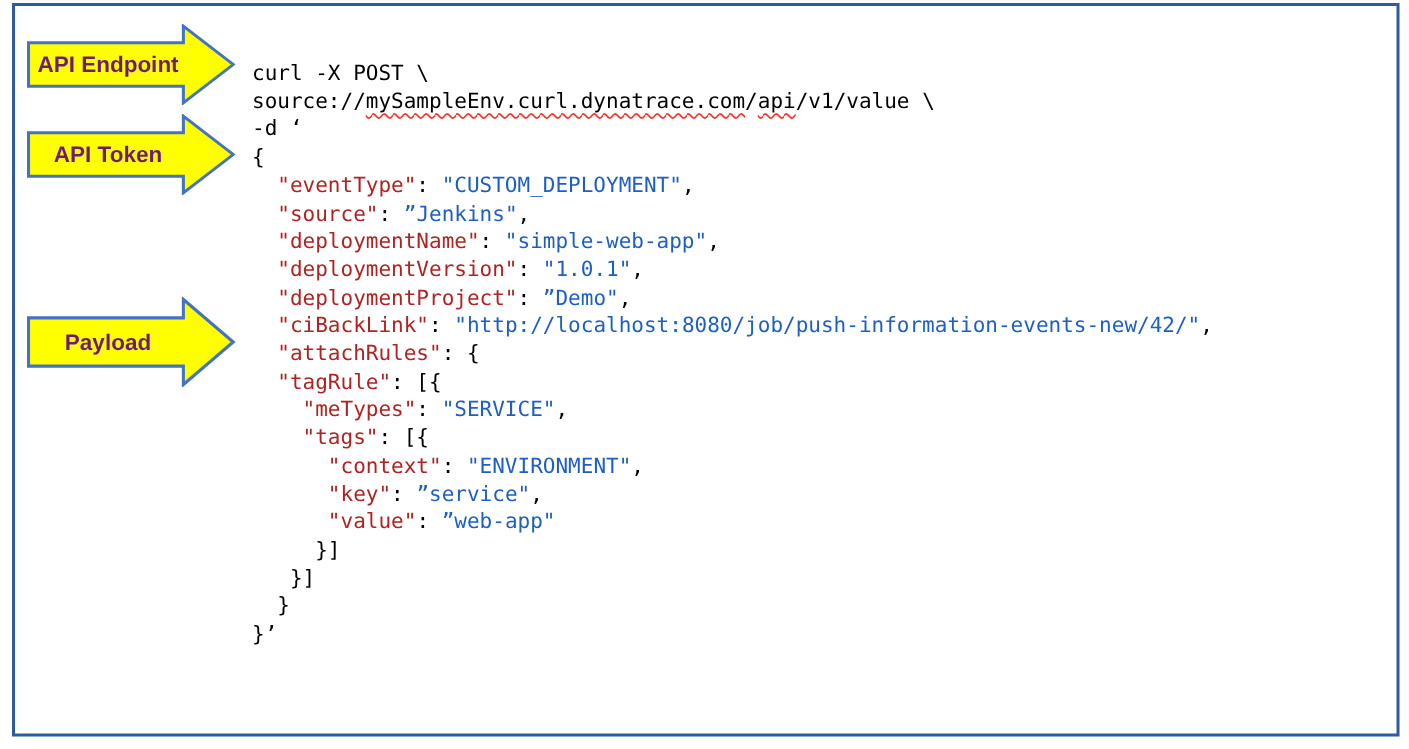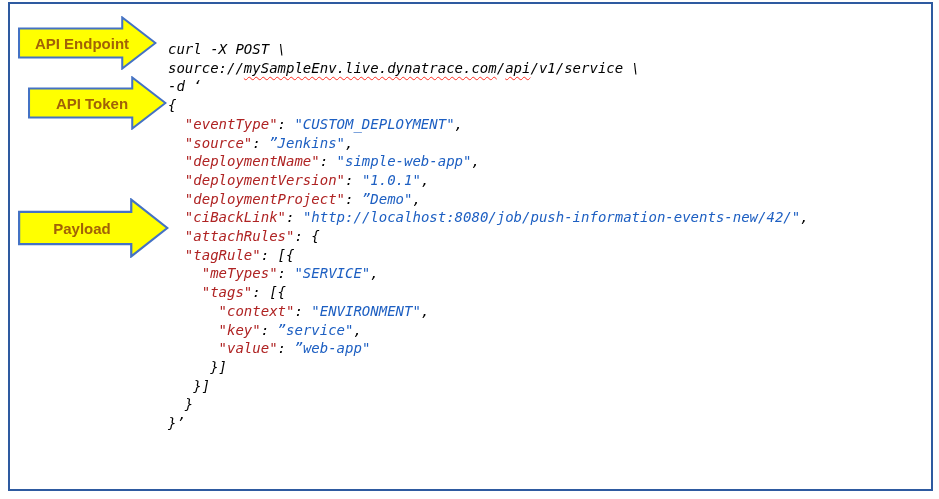--- a/index.html
+++ b/index.html
@@ -18,43 +18,43 @@
     border: 2px solid var(--frame-border, #2e5aa0);
   }
   .callout {
     position: absolute;
     left: 18px;
     width: 139px;
   }
   .callout svg { position: absolute; left: 0; top: 0; width: 100%; height: 100%; }
   .callout .label {
     position: absolute;
-    left: 12px; top: 0; bottom: 0;
+    left: 2px; top: 0; bottom: 0;
     width: 104px;
     display: flex;
     align-items: center;
     justify-content: center;
     font-weight: bold;
     font-size: 15px;
-    color: #a16207;
+    color: #701a75;
     letter-spacing: 0px;
   }
   .callout-1 { top: 16px;  height: 54px; }
-  .callout-2 { top: 76px;  height: 54px; margin-left: 10px; }
-  .callout-3 { top: 198px; height: 60px; padding-left: 12px; }
+  .callout-2 { top: 76px;  height: 54px; }
+  .callout-3 { top: 198px; height: 60px; }
   .code {
     position: absolute;
     left: 168px;
     top: 40px;
     font-family: "DejaVu Sans Mono", monospace;
     font-size: 14px;
     line-height: 18.7px;
     color: var(--code-plain, #000);
   }
-  .code-line { white-space: pre; font-style: italic; }
+  .code-line { white-space: pre; }
   .seg-plain { color: var(--code-plain, #000000); }
   .seg-key   { color: var(--json-key, #af2323); }
   .seg-value { color: var(--json-value, #1d5fc2); }
   .misspelled {
     text-decoration-line: underline;
     text-decoration-style: wavy;
     text-decoration-color: var(--spellcheck-underline, #ff2d21);
     text-decoration-thickness: 1px;
     text-underline-offset: 3px;
   }
@@ -81,21 +81,21 @@
 
   <div class="callout callout-3">
     <svg viewBox="0 0 136 56" preserveAspectRatio="none">
       <polygon points="1,13 102,13 102,1.5 134.5,28 102,54.5 102,43 1,43" fill="#ffff00" stroke="#4472c4" stroke-width="2"></polygon>
     </svg>
     <div class="label">Payload</div>
   </div>
 
   <div class="code">
       <div class="code-line"><span class="seg-plain">curl -X POST \</span></div>
-      <div class="code-line"><span class="seg-plain">source://</span><span class="seg-plain misspelled">mySampleEnv.live.dynatrace.com</span><span class="seg-plain">/</span><span class="seg-plain misspelled">api</span><span class="seg-plain">/v1/service \</span></div>
+      <div class="code-line"><span class="seg-plain">source://</span><span class="seg-plain misspelled">mySampleEnv.curl.dynatrace.com</span><span class="seg-plain">/</span><span class="seg-plain misspelled">api</span><span class="seg-plain">/v1/value \</span></div>
       <div class="code-line"><span class="seg-plain">-d ‘</span></div>
       <div class="code-line"><span class="seg-plain">{</span></div>
       <div class="code-line"><span class="seg-plain">  </span><span class="seg-key">"eventType"</span><span class="seg-plain">: </span><span class="seg-value">"CUSTOM_DEPLOYMENT"</span><span class="seg-plain">,</span></div>
       <div class="code-line"><span class="seg-plain">  </span><span class="seg-key">"source"</span><span class="seg-plain">: </span><span class="seg-value">”Jenkins"</span><span class="seg-plain">,</span></div>
       <div class="code-line"><span class="seg-plain">  </span><span class="seg-key">"deploymentName"</span><span class="seg-plain">: </span><span class="seg-value">"simple-web-app"</span><span class="seg-plain">,</span></div>
       <div class="code-line"><span class="seg-plain">  </span><span class="seg-key">"deploymentVersion"</span><span class="seg-plain">: </span><span class="seg-value">"1.0.1"</span><span class="seg-plain">,</span></div>
       <div class="code-line"><span class="seg-plain">  </span><span class="seg-key">"deploymentProject"</span><span class="seg-plain">: </span><span class="seg-value">”Demo"</span><span class="seg-plain">,</span></div>
       <div class="code-line"><span class="seg-plain">  </span><span class="seg-key">"ciBackLink"</span><span class="seg-plain">: </span><span class="seg-value">"http://localhost:8080/job/push-information-events-new/42/"</span><span class="seg-plain">,</span></div>
       <div class="code-line"><span class="seg-plain">  </span><span class="seg-key">"attachRules"</span><span class="seg-plain">: {</span></div>
       <div class="code-line"><span class="seg-plain">  </span><span class="seg-key">"tagRule"</span><span class="seg-plain">: [{</span></div>

